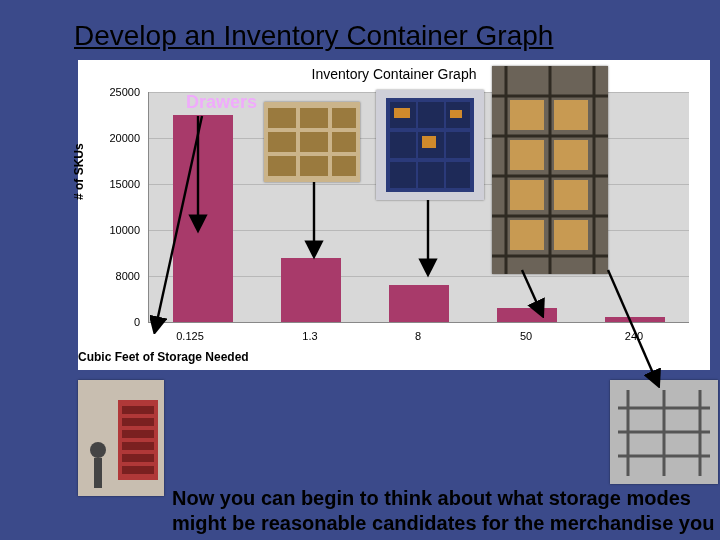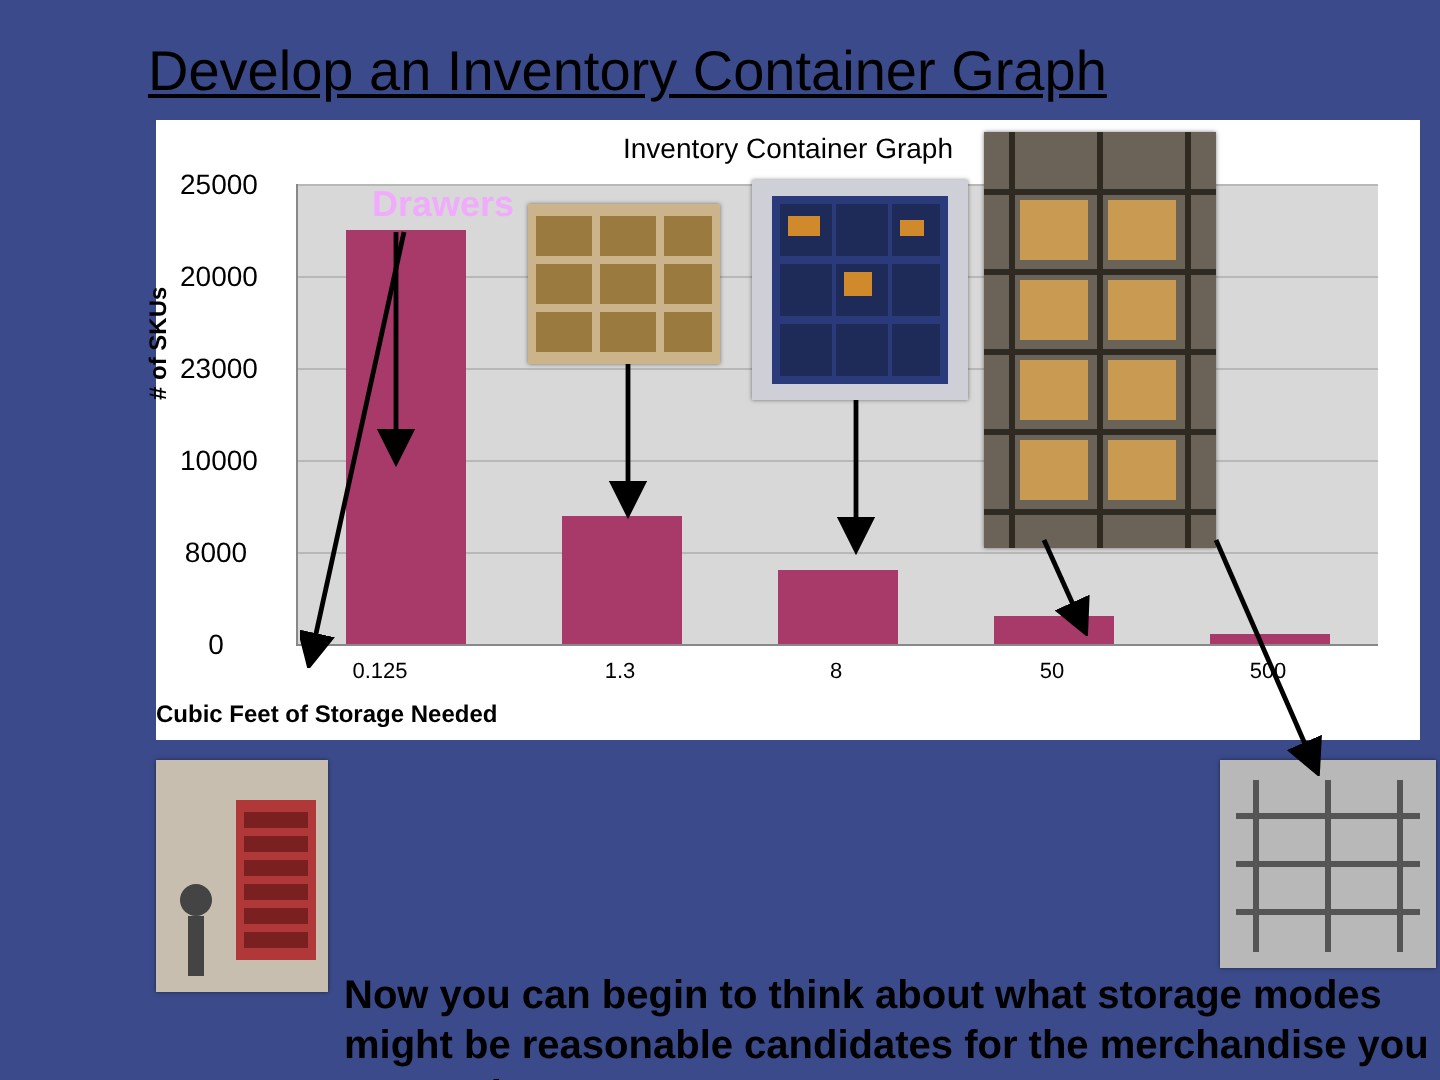--- a/index.html
+++ b/index.html
@@ -72,24 +72,24 @@
     border-bottom: 1px solid #888;
   }
   .grid-line {
     position: absolute;
     left: 0; right: 0;
     height: 0;
     border-top: 1px solid #b8b8b8;
   }
   .y-tick {
     position: absolute;
-    left: 12px;
+    left: 26px;
     width: 36px;
-    text-align: center;
-    font-size: 14px;
+    text-align: right;
+    font-size: 11px;
     color: #000;
     transform: translateY(-50%);
   }
   .x-tick {
     position: absolute;
     bottom: 28px;
     font-size: 11px;
     color: #000;
     transform: translateX(-50%);
   }
@@ -141,29 +141,29 @@
   <div class="chart-panel">
 
     <div class="chart-title">Inventory Container Graph</div>
 
     <div class="y-axis-label"># of SKUs</div>
     <div class="x-axis-label">Cubic Feet of Storage Needed</div>
 
     <div class="y-tick" style="top:262px">0</div>
     <div class="y-tick" style="top:216px">8000</div>
     <div class="y-tick" style="top:170px">10000</div>
-    <div class="y-tick" style="top:124px">23000</div>
+    <div class="y-tick" style="top:124px">15000</div>
     <div class="y-tick" style="top:78px">20000</div>
     <div class="y-tick" style="top:32px">25000</div>
 
     <div class="x-tick" style="left:112px">0.125</div>
     <div class="x-tick" style="left:232px">1.3</div>
     <div class="x-tick" style="left:340px">8</div>
     <div class="x-tick" style="left:448px">50</div>
-    <div class="x-tick" style="left:556px">500</div>
+    <div class="x-tick" style="left:556px">240</div>
 
     <div class="plot-area">
       <div class="grid-line" style="top:0%"></div>
       <div class="grid-line" style="top:20%"></div>
       <div class="grid-line" style="top:40%"></div>
       <div class="grid-line" style="top:60%"></div>
       <div class="grid-line" style="top:80%"></div>
 
       <div class="bar" style="left:54px;  height:207px"></div>
       <div class="bar" style="left:162px; height:64px"></div>

